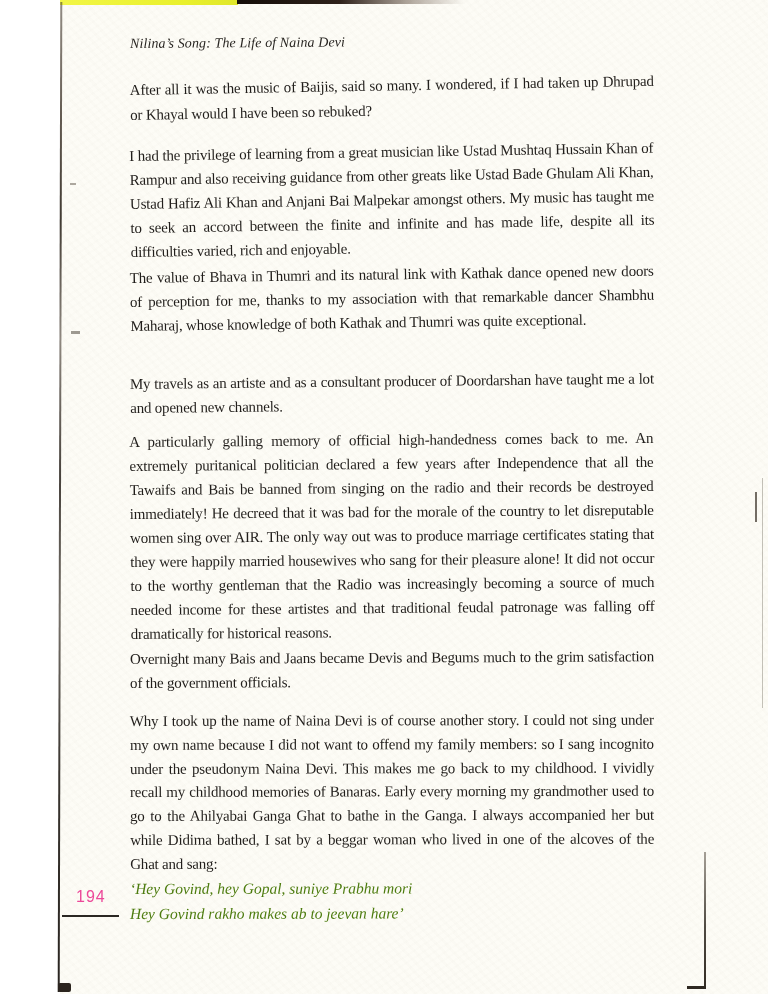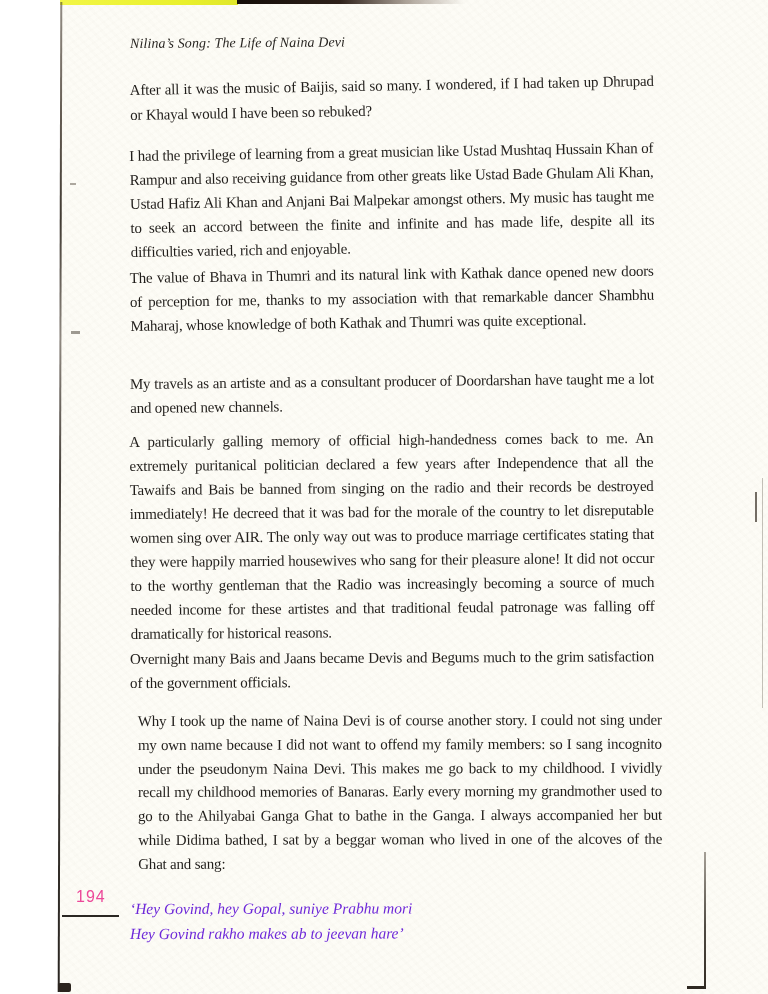--- a/index.html
+++ b/index.html
@@ -76,26 +76,26 @@
     font-size: 15px; line-height: 24px; color: #211e1b;
     text-align: justify; letter-spacing: -0.2px;
     transform-origin: left center;
   }
   .p1 { top: 78px;  line-height: 25px; transform: rotate(-1.0deg); }
   .p2 { top: 144px; transform: rotate(-0.9deg); }
   .p3 { top: 266px; transform: rotate(-0.8deg); }
   .p4 { top: 372px; transform: rotate(-0.6deg); }
   .p5 { top: 430px; transform: rotate(-0.45deg); }
   .p6 { top: 647px; transform: rotate(-0.3deg); }
-  .p7 { top: 710px; line-height: 23.8px; transform: rotate(-0.15deg); margin-left: 8px; }
+  .p7 { top: 710px; line-height: 23.8px; transform: rotate(-0.15deg); }
 
   .verse {
     position: absolute; left: 130px; top: 876px; width: 480px;
     font-style: italic; font-size: 15.5px; line-height: 25px;
-    color: #6d28d9; transform: rotate(-0.1deg); transform-origin: left center; margin-top: 20px;
+    color: #4d7c0f; transform: rotate(-0.1deg); transform-origin: left center;
   }
 
   .page-number {
     position: absolute; left: 76px; top: 888px;
     font-family: "Liberation Sans", sans-serif;
     font-size: 16px; color: #ec4899; letter-spacing: 1px;
   }
   .page-number-rule {
     position: absolute; left: 62px; top: 915px; width: 57px; height: 2px;
     background: #2a2723;

